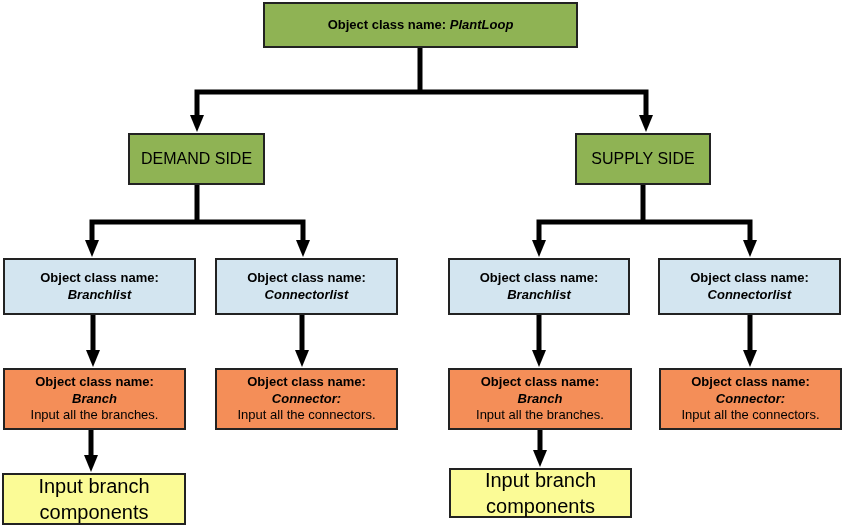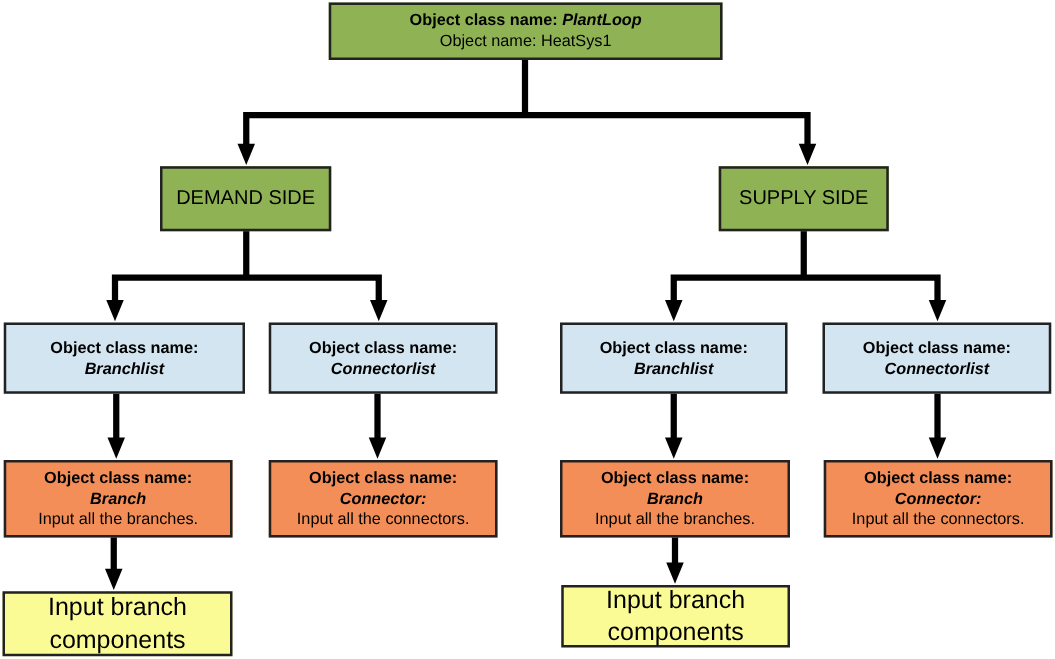--- a/index.html
+++ b/index.html
@@ -73,21 +73,20 @@
       <path d="M540 428 L540 451"></path>
       <polygon points="533,450 547,450 540,467"></polygon>
     </g>
   </svg>
 
   <div class="box green" style="left:263px;top:2px;width:315px;height:46px;">
     <div>
       <span class="b">Object class name:</span>
       <span class="bi">PlantLoop</span>
     </div>
-    <div>Object name: HeatSys1</div>
   </div>
 
   <div class="box green" style="left:575px;top:133px;width:136px;height:52px;">
     <span class="side-title">SUPPLY SIDE</span>
   </div>
 
   <div class="box green" style="left:128px;top:133px;width:137px;height:52px;">
     <span class="side-title">DEMAND SIDE</span>
   </div>
 

